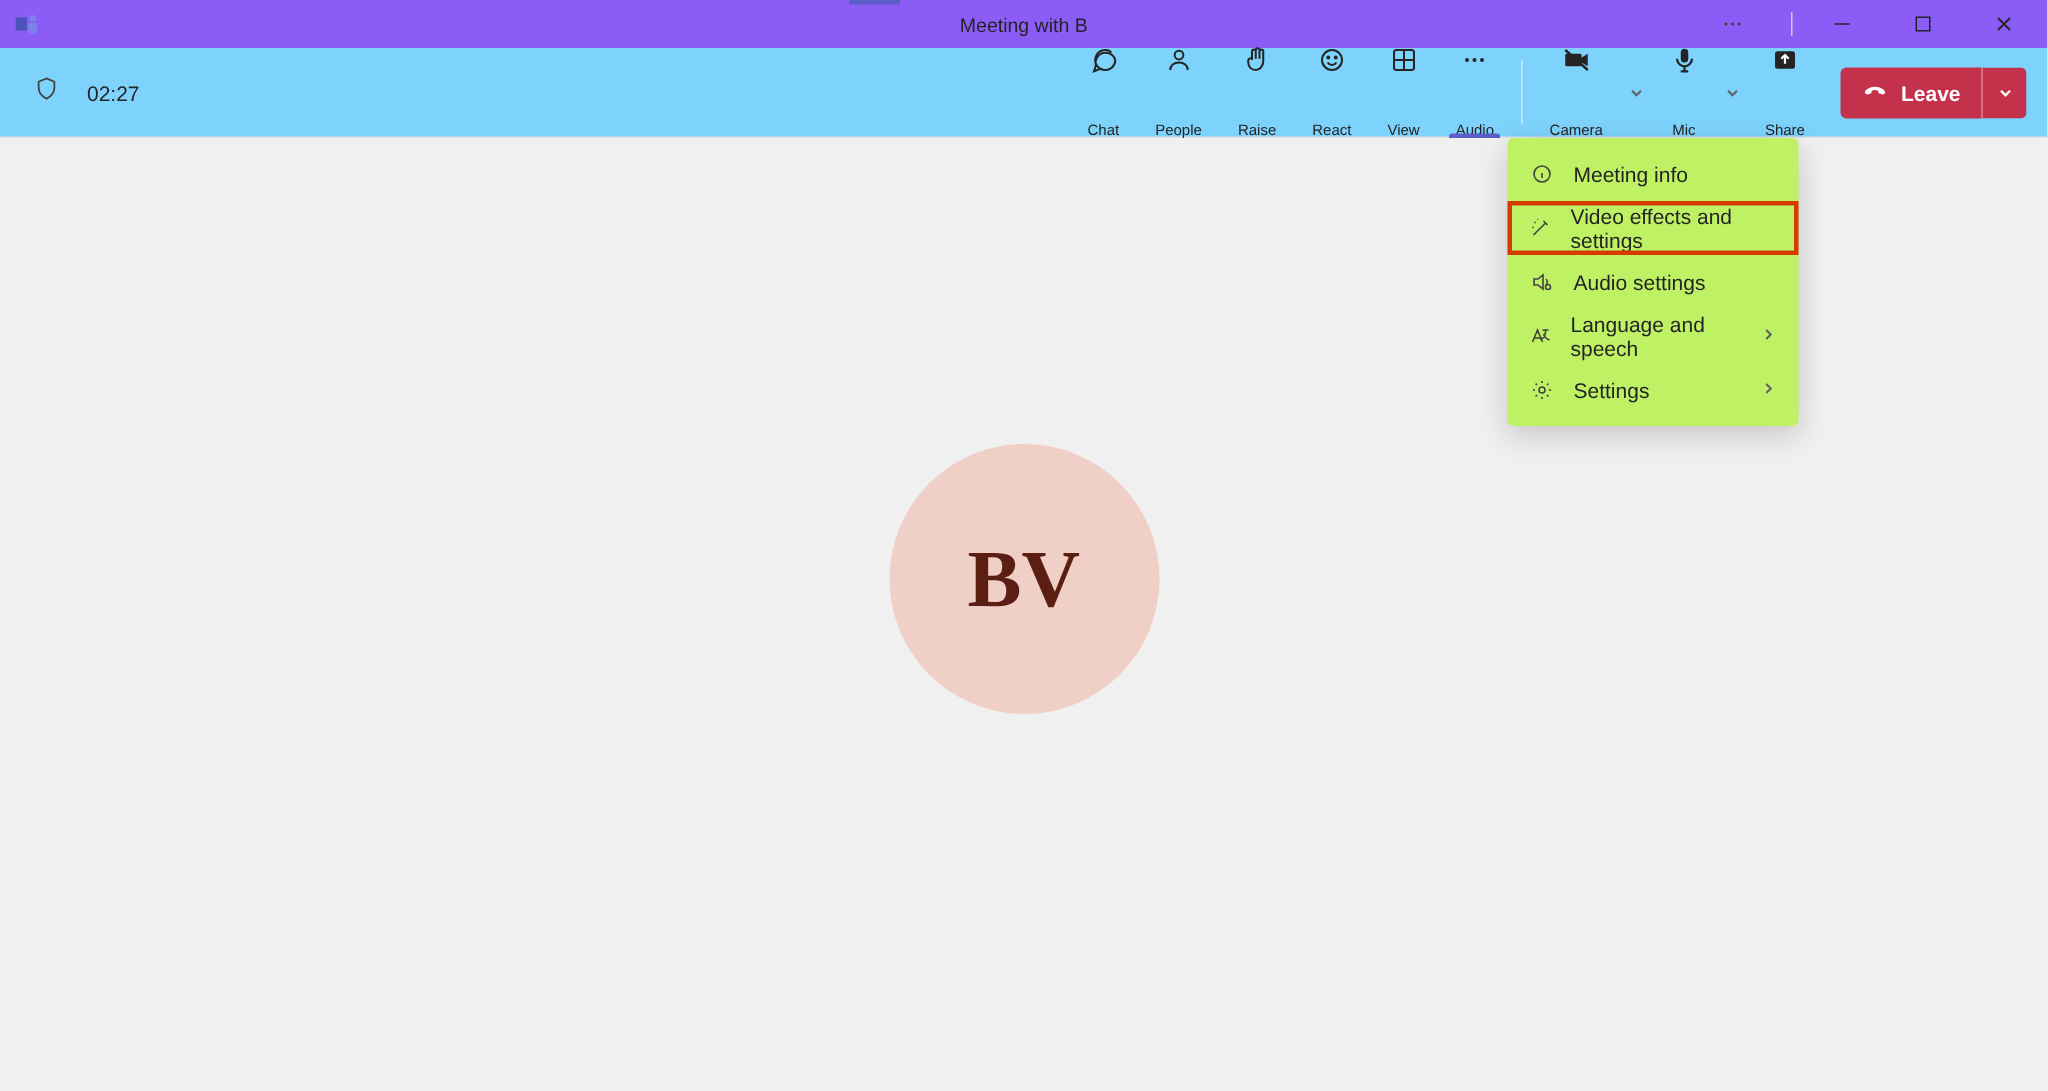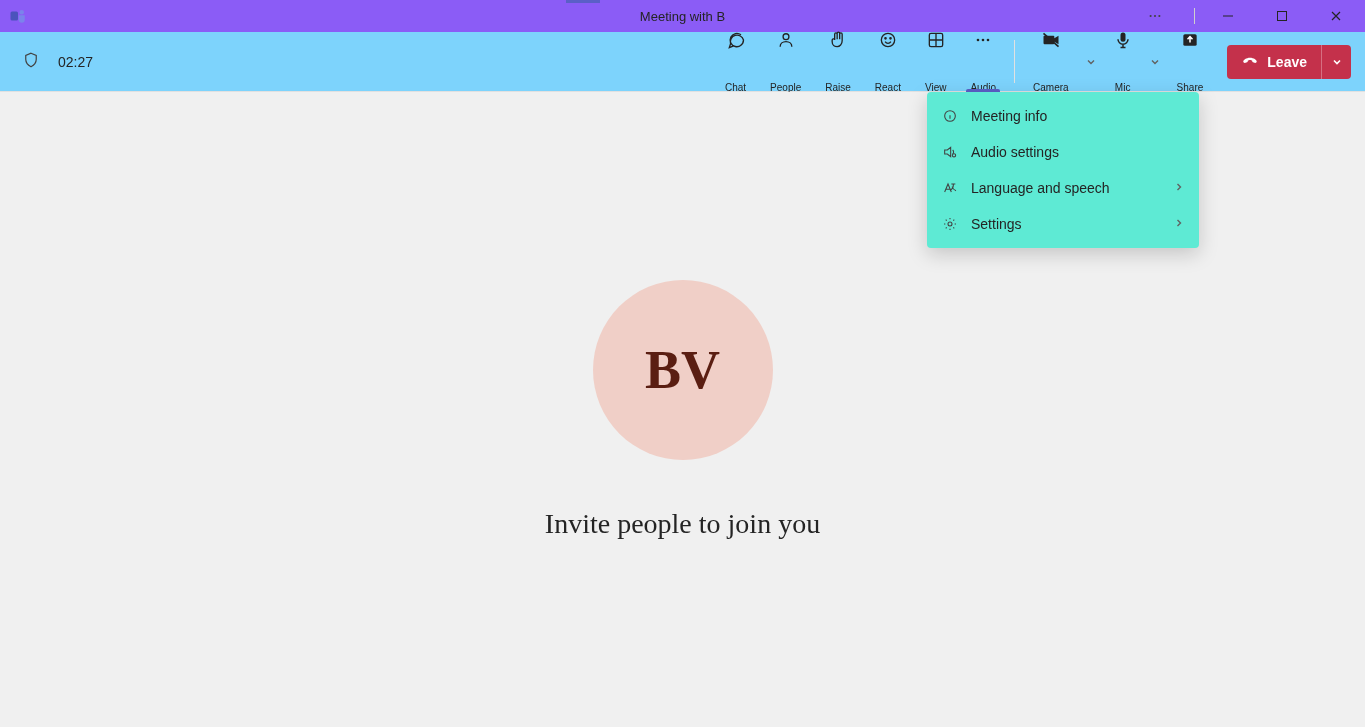--- a/index.html
+++ b/index.html
@@ -24,21 +24,21 @@
 .tool-btn .lbl { font-size: 10px; color: #242424; margin-top: 28px; }
 .tool-btn.active::after { content:''; position:absolute; bottom:-1px; left:8px; right:8px; height:3px; background:#5b5fc7; border-radius:2px 2px 0 0; }
 .vline { width: 1px; background: #e1e1e1; margin: 8px 6px; }
 .chev-wrap { display:flex; align-items:center; height:100%; }
 .chev { display:flex; align-items:center; justify-content:center; padding:0 4px; cursor:pointer; color:#616161; }
 
 .leave-wrap { display: flex; margin-left: 12px; }
 .leave-btn { background:#c4314b; color:#fff; height:34px; border:none; border-radius:4px 0 0 4px; padding:0 14px; display:flex; align-items:center; gap:8px; font-size:14px; font-weight:600; cursor:pointer; }
 .leave-drop { background:#c4314b; color:#fff; height:34px; border:none; border-radius:0 4px 4px 0; width:30px; display:flex; align-items:center; justify-content:center; border-left:1px solid rgba(255,255,255,.3); cursor:pointer; }
 
-.dropdown { position:absolute; top:92px; right:166px; width:272px; background:#5eead4; border-radius:4px; box-shadow:0 6px 20px rgba(0,0,0,.18); padding:6px 0; z-index:50; }
+.dropdown { position:absolute; top:92px; right:166px; width:194px; background:#bef264; border-radius:4px; box-shadow:0 6px 20px rgba(0,0,0,.18); padding:6px 0; z-index:50; }
 .dd-item { display:flex; align-items:center; height:36px; padding:0 14px; gap:12px; font-size:14px; color:#242424; cursor:pointer; }
 .dd-item .dd-ico { width:18px; display:flex; align-items:center; justify-content:center; color:#424242; }
 .dd-item .dd-chev { margin-left:auto; color:#616161; }
 .dd-item.highlight { outline:3px solid #d83b01; outline-offset:-3px; }
 
 .stage { position:absolute; top:92px; left:0; right:0; bottom:0; background:#f0f0f0; display:flex; flex-direction:column; align-items:center; justify-content:center;font-family:Liberation Serif, serif; }
 .avatar { width:180px; height:180px; border-radius:50%; background:#f0cfc7; display:flex; align-items:center; justify-content:center; font-size:54px; font-weight:600; color:#5a1e12; margin-bottom:48px; }
 .invite-text { font-size:28px; color:#242424; }
 </style>
 </head>
@@ -206,20 +206,28 @@
 <div class="dropdown">
   <div class="dd-item">
     <span class="dd-ico">
         <svg width="16" height="16" viewBox="0 0 24 24" fill="none" stroke="#424242" stroke-width="1.6">
           <circle cx="12" cy="12" r="8"></circle>
           <path d="M12 8v.01M12 11v5"></path>
         </svg>
       </span>
     <span>Meeting info</span>
   </div>
+  <div class="dd-item highlight">
+    <span class="dd-ico">
+        <svg width="16" height="16" viewBox="0 0 24 24" fill="none" stroke="#424242" stroke-width="1.6">
+          <path d="M5 19L17 7M15 5l4 4M6 6l1 1M9 3l.5.5M4 11l1 1"></path>
+        </svg>
+      </span>
+    <span>Video effects and settings</span>
+  </div>
   <div class="dd-item">
     <span class="dd-ico">
         <svg width="16" height="16" viewBox="0 0 24 24" fill="none" stroke="#424242" stroke-width="1.6">
           <path d="M4 9h4l5-4v14l-5-4H4zM16 9a4 4 0 0 1 0 6"></path>
           <circle cx="18" cy="17" r="2.5"></circle>
         </svg>
       </span>
     <span>Audio settings</span>
   </div>
   <div class="dd-item">
@@ -242,14 +250,13 @@
       </span>
     <span>Settings</span>
     <span class="dd-chev"><svg width="12" height="12" viewBox="0 0 12 12">
           <path d="M4.5 3l3 3-3 3" fill="none" stroke="#616161" stroke-width="1.4"></path>
         </svg></span>
   </div>
 </div>
 
 <div class="stage">
   <div class="avatar">BV</div>
-  <div class="invite-text">Invite people to join you</div>
 </div>
 
 </body></html>

